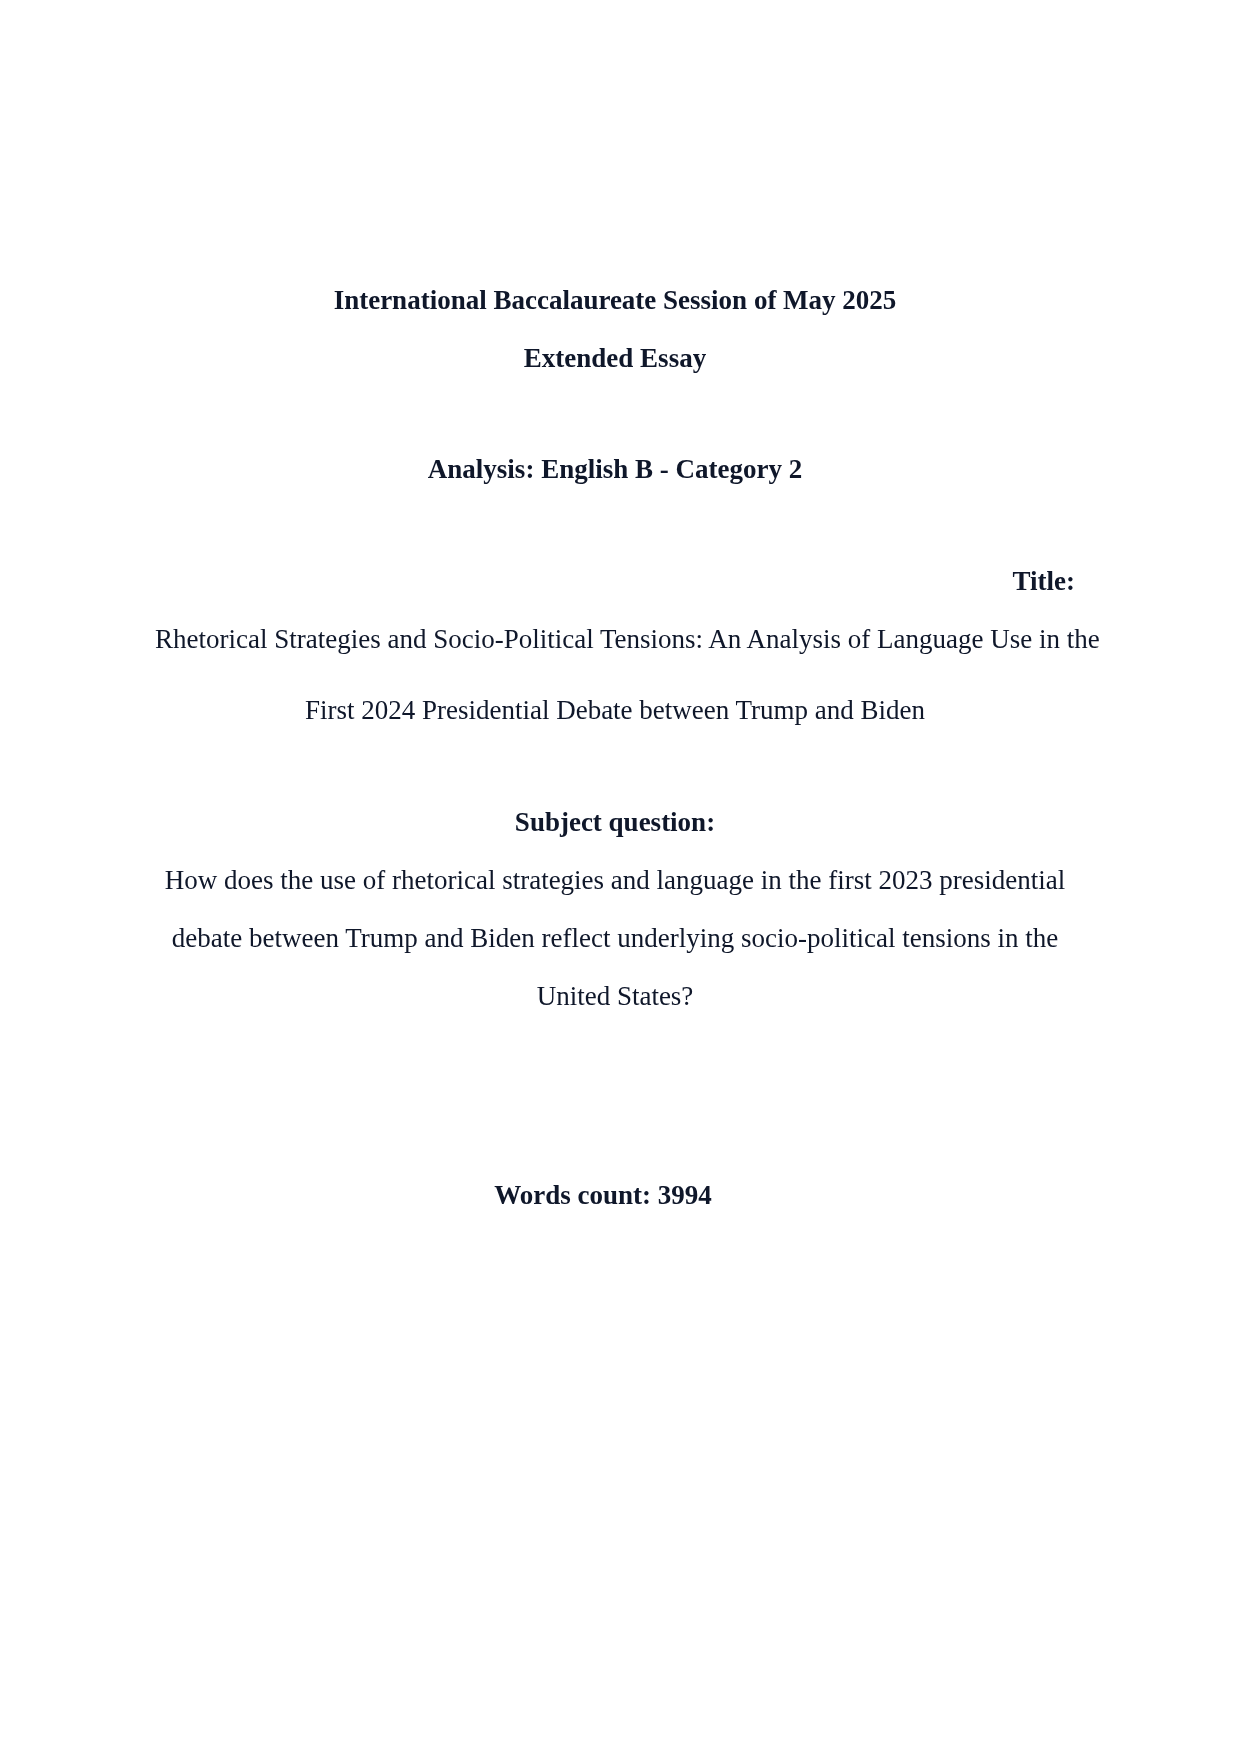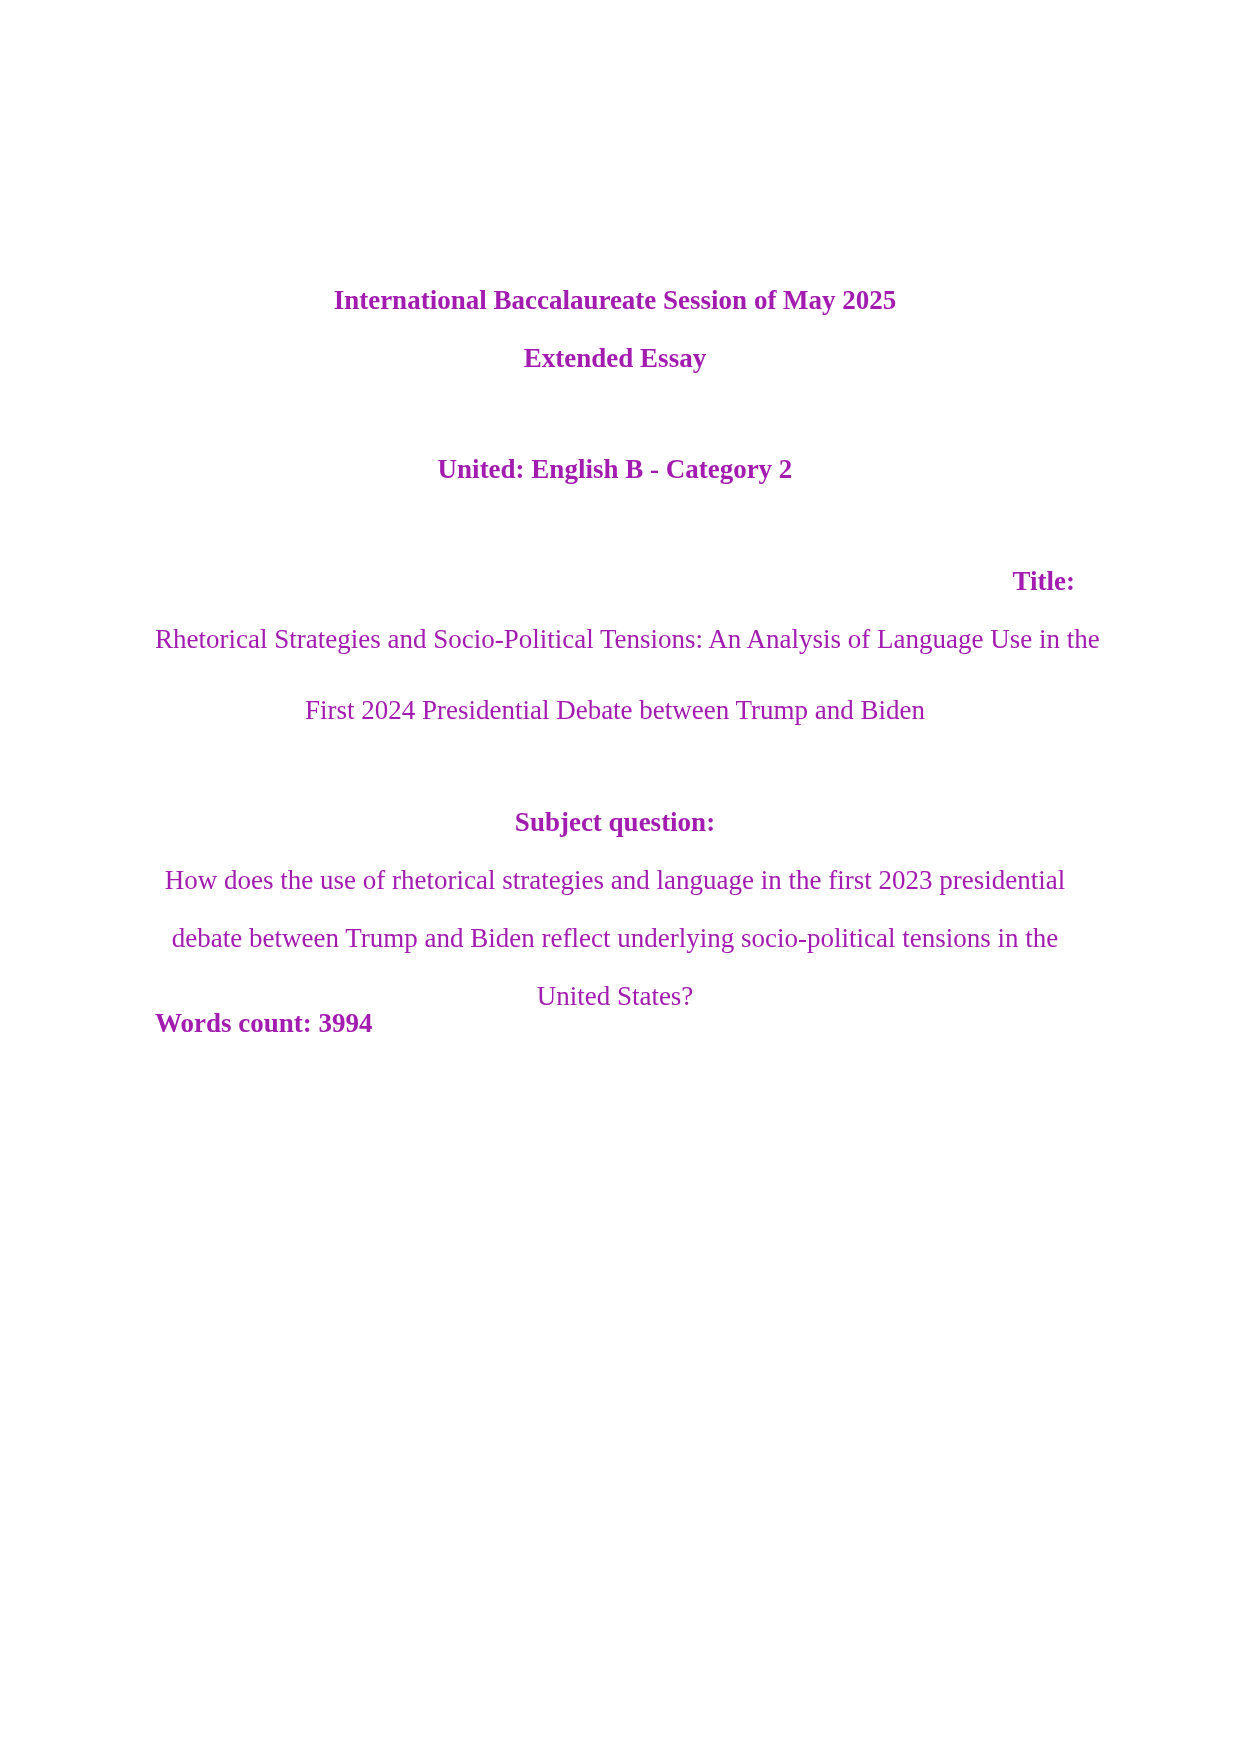--- a/index.html
+++ b/index.html
@@ -9,21 +9,21 @@
   }
 
   .page {
     position: relative;
     width: 1241px;
     height: 1754px;
     background: #ffffff;
     margin: 0 auto;
     overflow: hidden;
     font-family: "Liberation Serif", "DejaVu Serif", serif;
-    color: #a21caf;
+    color: #0f172a;
     -webkit-font-smoothing: antialiased;
   }
 
   
   .content {
     position: absolute;
     left: 155px;
     top: 0;
     width: 920px;
   }
@@ -49,39 +49,40 @@
   .blk-subject     { margin-top: 84px;  }
   .blk-title-head  { margin-top: 85px; text-align: right;  }
   .blk-title-l1    { margin-top: 31px;  }
   .blk-title-l2    { margin-top: 44px;  }
   .blk-rq-head     { margin-top: 85x;   margin-top: 85px; }
   .blk-rq-l1       { margin-top: 31px;  }
   .blk-rq-l2       { margin-top: 31px;  }
   .blk-rq-l3       { margin-top: 31px;  }
 
   .words-count {
-    text-align: left;
+    margin-top: 172px;
+    text-align: center;
     padding-right: 24px;
     font-size: 27px;
     line-height: 27px;
     white-space: nowrap;
   }
 </style>
 </head>
 <body>
 
 <div class="page">
   <div class="content">
 
     <div class="line bold blk-session">International Baccalaureate Session of May 2025</div>
 
     <div class="line bold blk-essaytype">Extended Essay</div>
 
     <div class="line blk-subject">
-      <span class="bold">United:</span><span class="regular">&nbsp;</span><span class="regular">English B - Category 2</span>
+      <span class="bold">Analysis:</span><span class="regular">&nbsp;</span><span class="regular">English B - Category 2</span>
     </div>
 
     <div class="line bold blk-title-head">Title:</div>
 
     <div class="line blk-title-l1">Rhetorical Strategies and Socio-Political Tensions: An Analysis of Language Use in the</div>
 
     <div class="line blk-title-l2">First 2024 Presidential Debate between Trump and Biden</div>
 
     <div class="line bold blk-rq-head">Subject question:</div>
 

